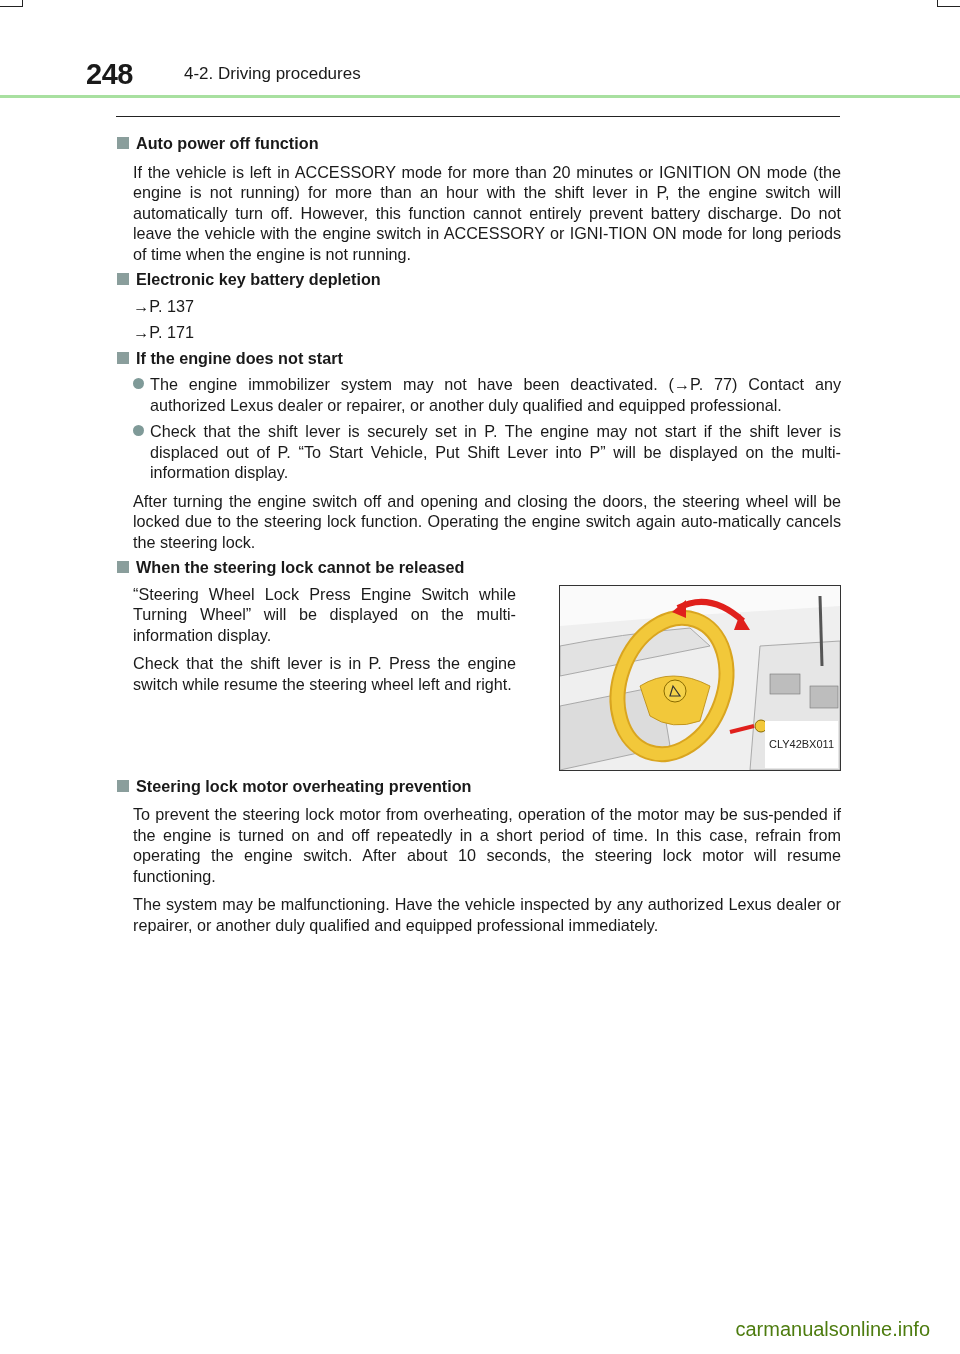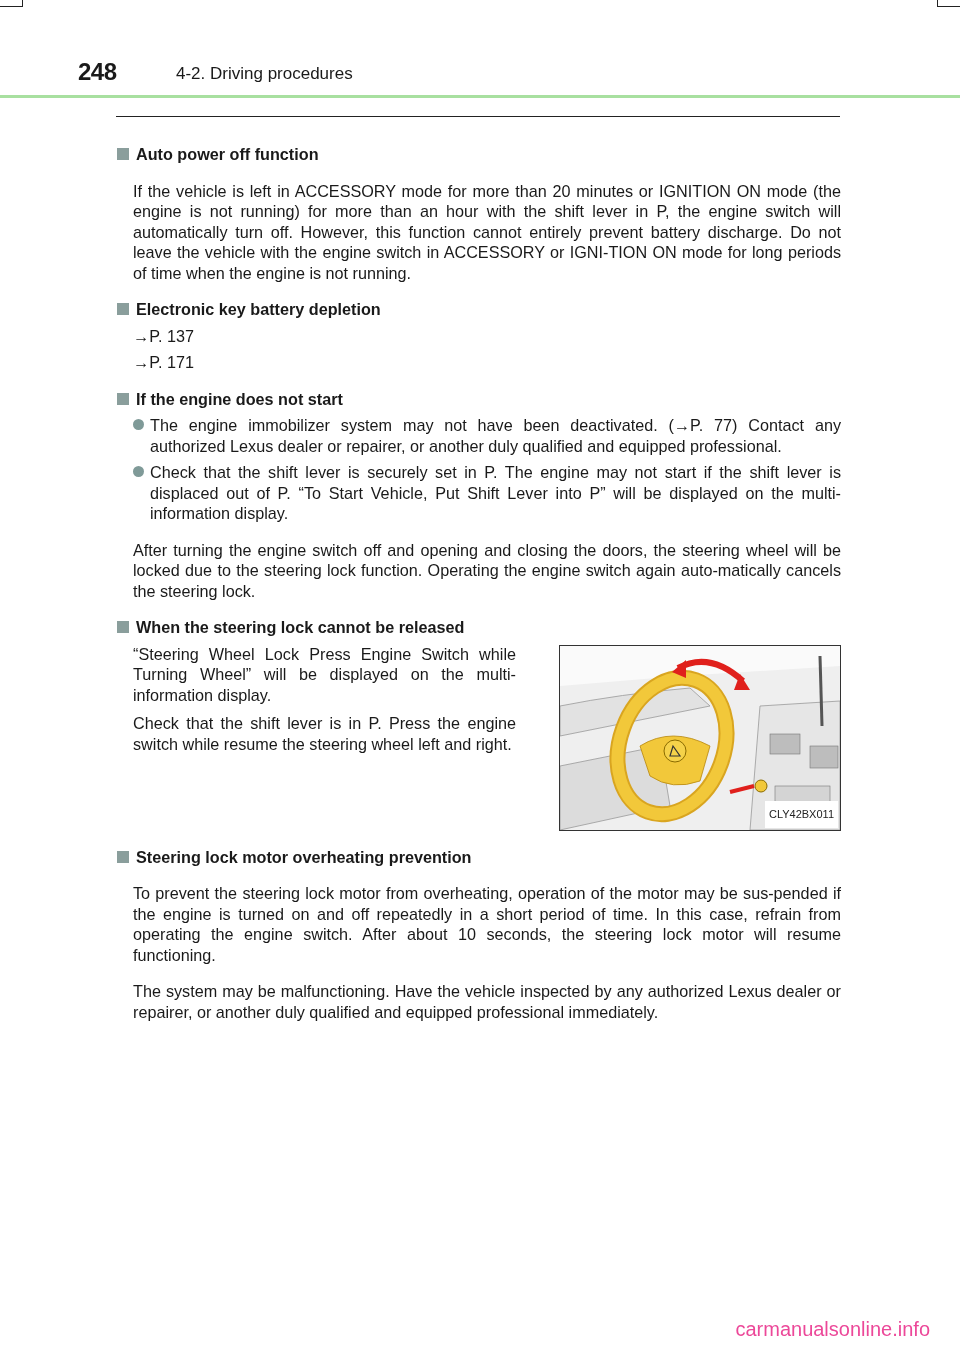--- a/index.html
+++ b/index.html
@@ -1,38 +1,38 @@
 <!DOCTYPE html>
 <html><head>
 <meta charset="utf-8">
 <style>
   html, body { margin: 0; padding: 0; background: #ffffff; }
   body { width: 960px; height: 1354px; position: relative; overflow: hidden;
          font-family: "Liberation Sans", sans-serif; color: #1a1a1a; }
   .crop { position: absolute; border-color: #222; border-style: solid; width: 22px; height: 6px; }
   .crop.tl { left: 0; top: 0; border-width: 0 1px 1px 0; }
   .crop.tr { right: 0; top: 0; border-width: 0 0 1px 1px; }
-  .page-number { position: absolute; left: 78px; top: 58px; font-size: 24px; font-weight: bold; letter-spacing: -0.5px; }
-  .section-title { position: absolute; left: 176px; top: 64px; font-size: 17px; }
+  .page-number { position: absolute; left: 86px; top: 58px; font-size: 29px; font-weight: bold; letter-spacing: -0.5px; }
+  .section-title { position: absolute; left: 184px; top: 64px; font-size: 17px; }
   .green-rule { position: absolute; left: 0; right: 0; top: 95px; height: 3px; background: #a8e0a0; }
   .top-rule { position: absolute; left: 116px; right: 120px; top: 116px; height: 1px; background: #222; }
   .content { position: absolute; left: 116px; width: 725px; top: 128px; font-size: 16.2px; line-height: 20.5px; }
-  .heading { display: flex; align-items: flex-start; font-weight: bold; margin-top: 16px; }
+  .heading { display: flex; align-items: flex-start; font-weight: bold; margin-top: 5px; }
   .heading .sq { width: 12px; height: 12px; background: #8a9e9c; margin: 4px 7px 0 1px; flex: none; }
-  .para { margin: 16px 0 0 17px; text-align: justify; }
+  .para { margin: 8px 0 0 17px; text-align: justify; }
   .ref { margin: 6px 0 0 17px; }
   .bullet { display: flex; margin: 6px 0 0 17px; text-align: justify; }
   .bullet .dot { width: 11px; height: 11px; border-radius: 50%; background: #7f9a98; margin: 4px 6px 0 0; flex: none; }
   .figrow { display: flex; justify-content: space-between; margin-top: 6px; }
   .figtext { width: 383px; margin-left: 17px; }
   .figtext p { margin: 0 0 8px 0; text-align: justify; }
   .figure { width: 280px; height: 184px; border: 1px solid #333; position: relative; background: #efefef; overflow: hidden; margin-top: 1px; }
   .figure svg { display: block; }
-  .fig-code { position: absolute; right: 2px; bottom: 2px; background: #fff; font-size: 11px; padding: 3px 4px; color: #222; }
-  .watermark { position: absolute; right: 30px; top: 1318px; font-size: 20px; color: #ec4899; font-family: "Liberation Sans", sans-serif; }
+  .fig-code { position: absolute; right: 2px; bottom: 2px; background: #fff; font-size: 11px; padding: 13px 4px; color: #222; }
+  .watermark { position: absolute; right: 30px; top: 1318px; font-size: 20px; color: #4d7c0f; font-family: "Liberation Sans", sans-serif; }
 </style>
 </head>
 <body>
 
 <div class="crop tl"></div>
 <div class="crop tr"></div>
 
 <div class="page-number">248</div>
 <div class="section-title">4-2. Driving procedures</div>
 <div class="green-rule"></div>

